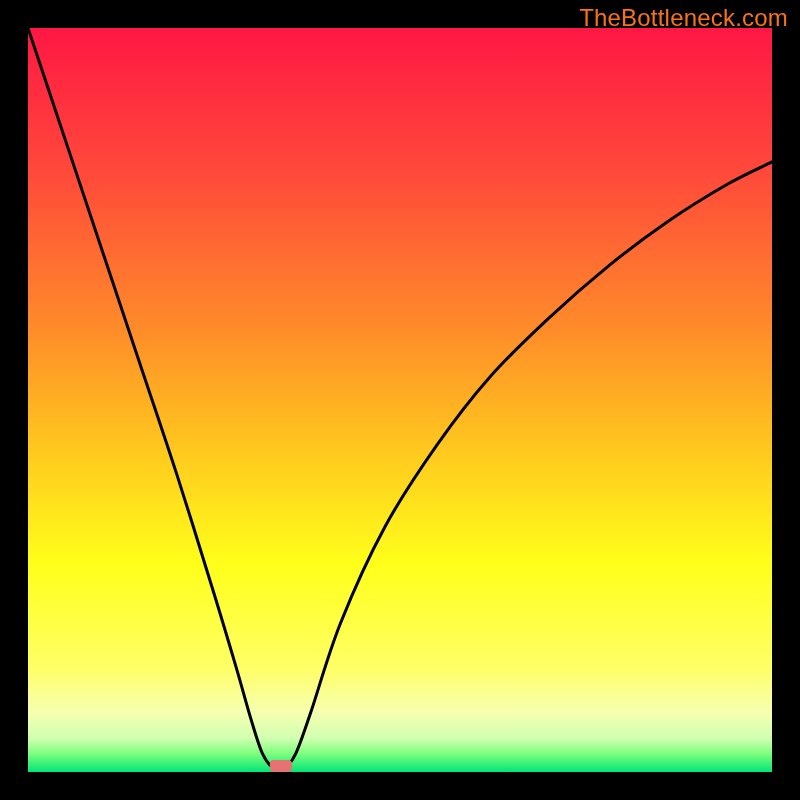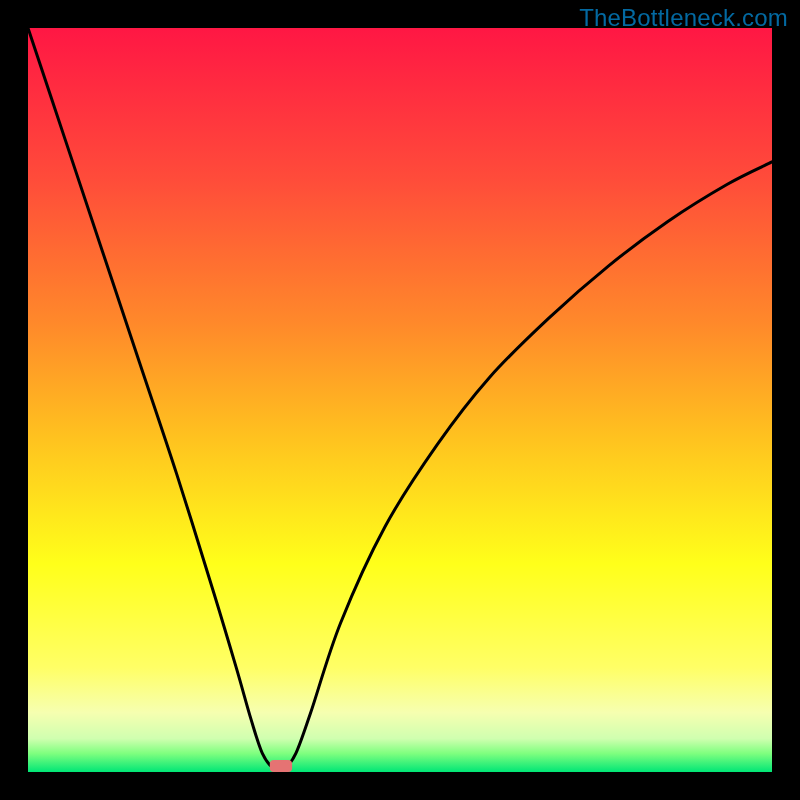--- a/index.html
+++ b/index.html
@@ -14,21 +14,21 @@
   .frame {
     position: relative;
     width: 800px;
     height: 800px;
     background: #000;
   }
   .watermark {
     position: absolute;
     top: 4px;
     right: 12px;
-    color: #0369a1;
+    color: #f97316;
     font-size: 24px;
     font-weight: 400;
     letter-spacing: 0.2px;
     z-index: 5;
   }
   .plot-outer {
     position: absolute;
     left: 28px;
     top: 28px;
     width: 744px;

